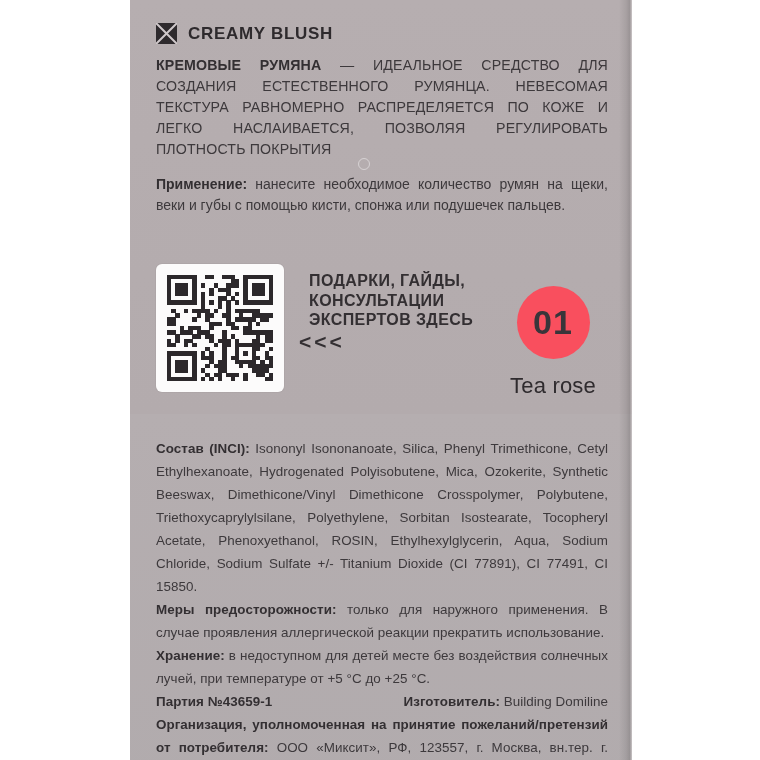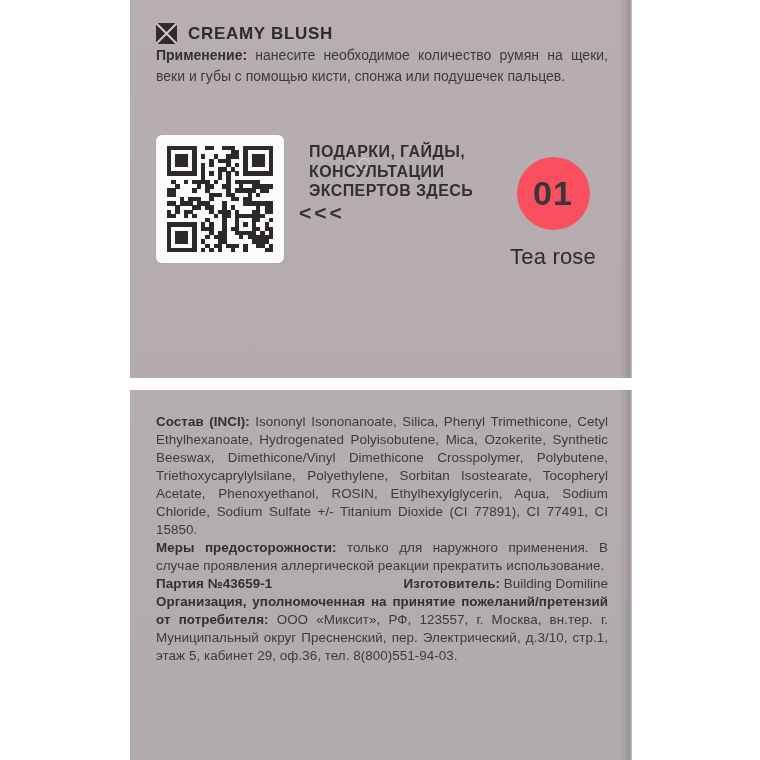--- a/index.html
+++ b/index.html
@@ -6,21 +6,21 @@
   body{
     width:760px;height:760px;background:#ffffff;position:relative;overflow:hidden;
     font-family:"Liberation Sans", sans-serif;
   }
   .box{position:absolute;left:130px;top:0;width:502px;height:760px;display:flex;flex-direction:column;}
   .panel{position:relative;color:#3a3639;}
   .panel::after{
     content:"";position:absolute;top:0;right:0;bottom:0;width:13px;pointer-events:none;
     background:linear-gradient(to right, rgba(0,0,0,0) 0%, rgba(0,0,0,0.08) 55%, rgba(0,0,0,0.15) 82%, rgba(255,255,255,0.30) 100%);
   }
-  .panel-top{height:378px;background:linear-gradient(180deg,#b6aeb0 0%,#b3abad 100%);}
+  .panel-top{height:422px;background:linear-gradient(180deg,#b6aeb0 0%,#b3abad 100%);}
   .gap{height:12px;background:#ffffff;}
   .panel-bottom{flex:1;background:linear-gradient(180deg,#b5aeb0 0%,#b1abad 100%);}
   .inner{padding:23px 24px 0 26px;}
 
   .header{display:flex;align-items:center;gap:11px;}
   .logo{width:21px;height:21px;flex:0 0 auto;display:block;}
   .title{font-weight:700;font-size:17px;letter-spacing:0.7px;color:#2e2a2d;}
 
   .desc{margin-top:11px;font-size:14.2px;line-height:21px;text-align:justify;letter-spacing:0.15px;color:#3d393c;}
   .lead{font-weight:700;color:#332f32;}
@@ -35,21 +35,21 @@
   .qr-tile svg{display:block;width:100%;height:100%;}
   .qr-caption{position:absolute;left:153px;top:7px;width:192px;font-size:16px;font-weight:700;
     line-height:19.5px;letter-spacing:0.4px;color:#332f32;}
   .qr-arrows{position:absolute;left:143px;top:66px;font-size:21px;font-weight:700;letter-spacing:3px;color:#332f32;}
 
   .shade{position:absolute;left:349px;top:22px;width:96px;text-align:center;}
   .shade-circle{width:73px;height:73px;border-radius:50%;margin:0 auto;display:flex;align-items:center;
     justify-content:center;font-size:34px;font-weight:700;color:#39353a;letter-spacing:1px;}
   .shade-name{margin-top:14px;font-size:22px;color:#2f2b2e;letter-spacing:0.2px;}
 
-  .section{margin:0;font-size:13.4px;line-height:18px;text-align:justify;letter-spacing:0.05px;color:#3d393c;}
+  .section{margin:0;font-size:13.4px;line-height:23px;text-align:justify;letter-spacing:0.05px;color:#3d393c;}
   .batch-row{display:flex;justify-content:space-between;text-align:left;}
 
   .footer{position:absolute;left:0;right:0;bottom:0;height:55px;box-sizing:border-box;
     border-top:1px solid rgba(58,54,57,0.28);box-shadow:inset 0 1px 0 rgba(255,255,255,0.18);
     display:flex;align-items:center;justify-content:space-between;
     padding:4px 24px 8px 26px;font-weight:700;font-size:14.5px;color:#332f32;letter-spacing:0.2px;}
 </style>
 </head>
 <body>
 
@@ -58,20 +58,21 @@
   <div class="panel panel-top">
     <div class="inner">
       <div class="header">
         <svg class="logo" viewBox="0 0 21 21">
           <rect x="0" y="0" width="21" height="21" fill="#2e2a2d"></rect>
           <path d="M0 0 L21 21 M21 0 L0 21" stroke="#cfc8ca" stroke-width="2"></path>
         </svg>
         <span class="title">CREAMY BLUSH</span>
       </div>
 
+      <p class="desc"><span class="lead">КРЕМОВЫЕ РУМЯНА</span><span> — ИДЕАЛЬНОЕ СРЕДСТВО ДЛЯ СОЗДАНИЯ ЕСТЕСТВЕННОГО РУМЯНЦА. НЕВЕСОМАЯ ТЕКСТУРА РАВНОМЕРНО РАСПРЕДЕЛЯЕТСЯ ПО КОЖЕ И ЛЕГКО НАСЛАИВАЕТСЯ, ПОЗВОЛЯЯ РЕГУЛИРОВАТЬ ПЛОТНОСТЬ ПОКРЫТИЯ</span></p>
 
       <p class="application"><span class="lead">Применение:</span><span> нанесите необходимое количество румян на щеки, веки и губы с помощью кисти, спонжа или подушечек пальцев.</span></p>
 
       <div class="qr-row">
         <div class="qr-tile">
           <svg viewBox="0 0 25 25" shape-rendering="crispEdges">
               <rect x="0" y="0" width="1.04" height="1.04" fill="#2c282b"></rect>
               <rect x="1" y="0" width="1.04" height="1.04" fill="#2c282b"></rect>
               <rect x="2" y="0" width="1.04" height="1.04" fill="#2c282b"></rect>
               <rect x="3" y="0" width="1.04" height="1.04" fill="#2c282b"></rect>
@@ -394,20 +395,21 @@
   </div>
 
   <div class="gap"></div>
 
   <div class="panel panel-bottom">
     <div class="inner">
       <p class="section"><span class="lead">Состав (INCI):</span><span> Isononyl Isononanoate, Silica, Phenyl Trimethicone, Cetyl Ethylhexanoate, Hydrogenated Polyisobutene, Mica, Ozokerite, Synthetic Beeswax, Dimethicone/Vinyl Dimethicone Crosspolymer, Polybutene, Triethoxycaprylylsilane, Polyethylene, Sorbitan Isostearate, Tocopheryl Acetate, Phenoxyethanol, ROSIN, Ethylhexylglycerin, Aqua, Sodium Chloride, Sodium Sulfate +/- Titanium Dioxide (CI 77891), CI 77491, CI 15850.</span></p>
 
       <p class="section"><span class="lead">Меры предосторожности:</span><span> только для наружного применения. В случае проявления аллергической реакции прекратить использование.</span></p>
 
+      <p class="section"><span class="lead">Хранение:</span><span> в недоступном для детей месте без воздействия солнечных лучей, при температуре от +5 °C до +25 °C.</span></p>
 
       <div class="section batch-row">
         <span class="lead">Партия №43659-1</span>
         <span><span class="lead">Изготовитель:</span><span> Building Domiline</span></span>
       </div>
 
       <p class="section"><span class="lead">Организация, уполномоченная на принятие пожеланий/претензий от потребителя:</span><span> ООО «Миксит», РФ, 123557, г. Москва, вн.тер. г. Муниципальный округ Пресненский, пер. Электрический, д.3/10, стр.1, этаж 5, кабинет 29, оф.36, тел. 8(800)551-94-03.</span></p>
     </div>
 
   </div>

